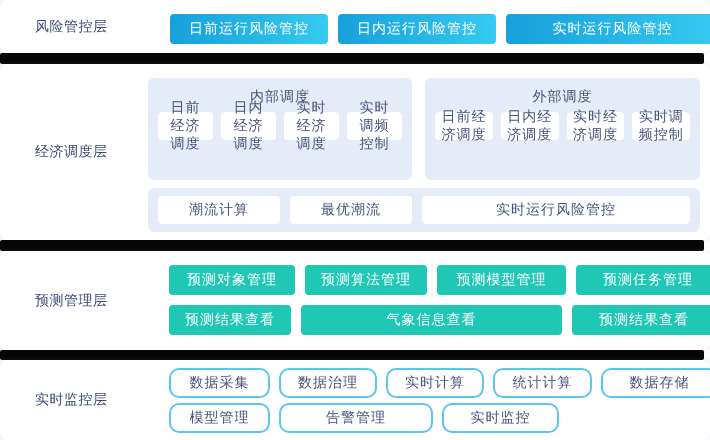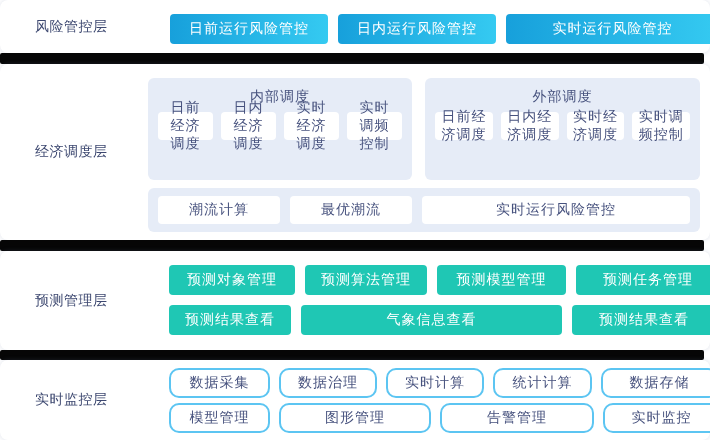--- a/index.html
+++ b/index.html
@@ -128,19 +128,18 @@
     <div class="layer-label">实时监控层</div>
     <div class="row" style="left:149px;top:8px;gap:9px;">
       <button class="line-btn" style="width:101px;">数据采集</button>
       <button class="line-btn" style="width:98px;">数据治理</button>
       <button class="line-btn" style="width:98px;">实时计算</button>
       <button class="line-btn" style="width:99px;">统计计算</button>
       <button class="line-btn" style="width:117px;">数据存储</button>
     </div>
     <div class="row" style="left:149px;top:43px;gap:9px;">
       <button class="line-btn" style="width:101px;">模型管理</button>
-      <button class="line-btn" style="width:152px;">图形管理</button>
       <button class="line-btn" style="width:154px;">告警管理</button>
       <button class="line-btn" style="width:117px;">实时监控</button>
     </div>
   </div>
 
 </div>
 
 </body></html>

